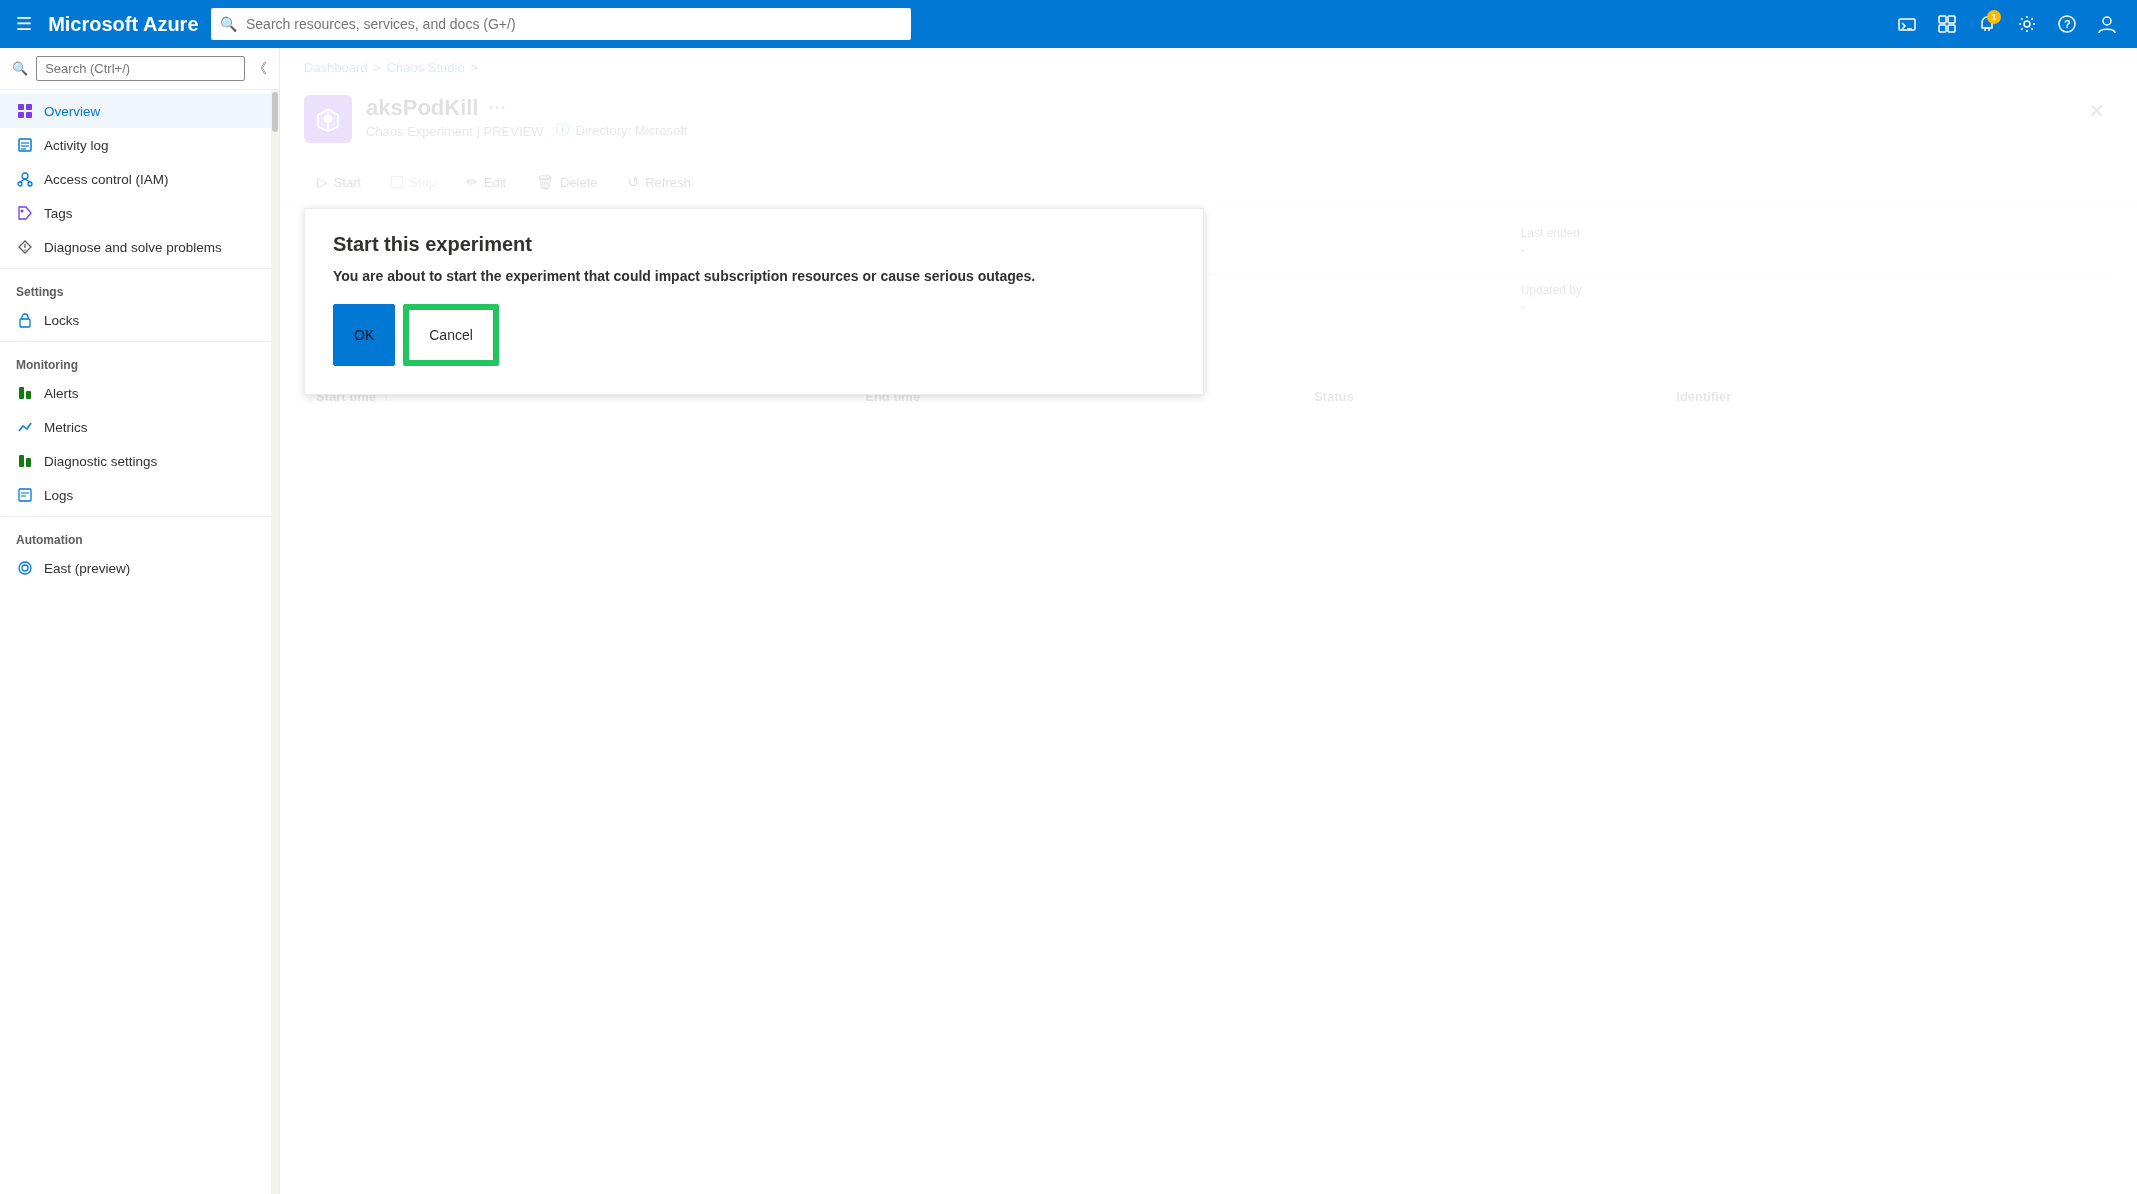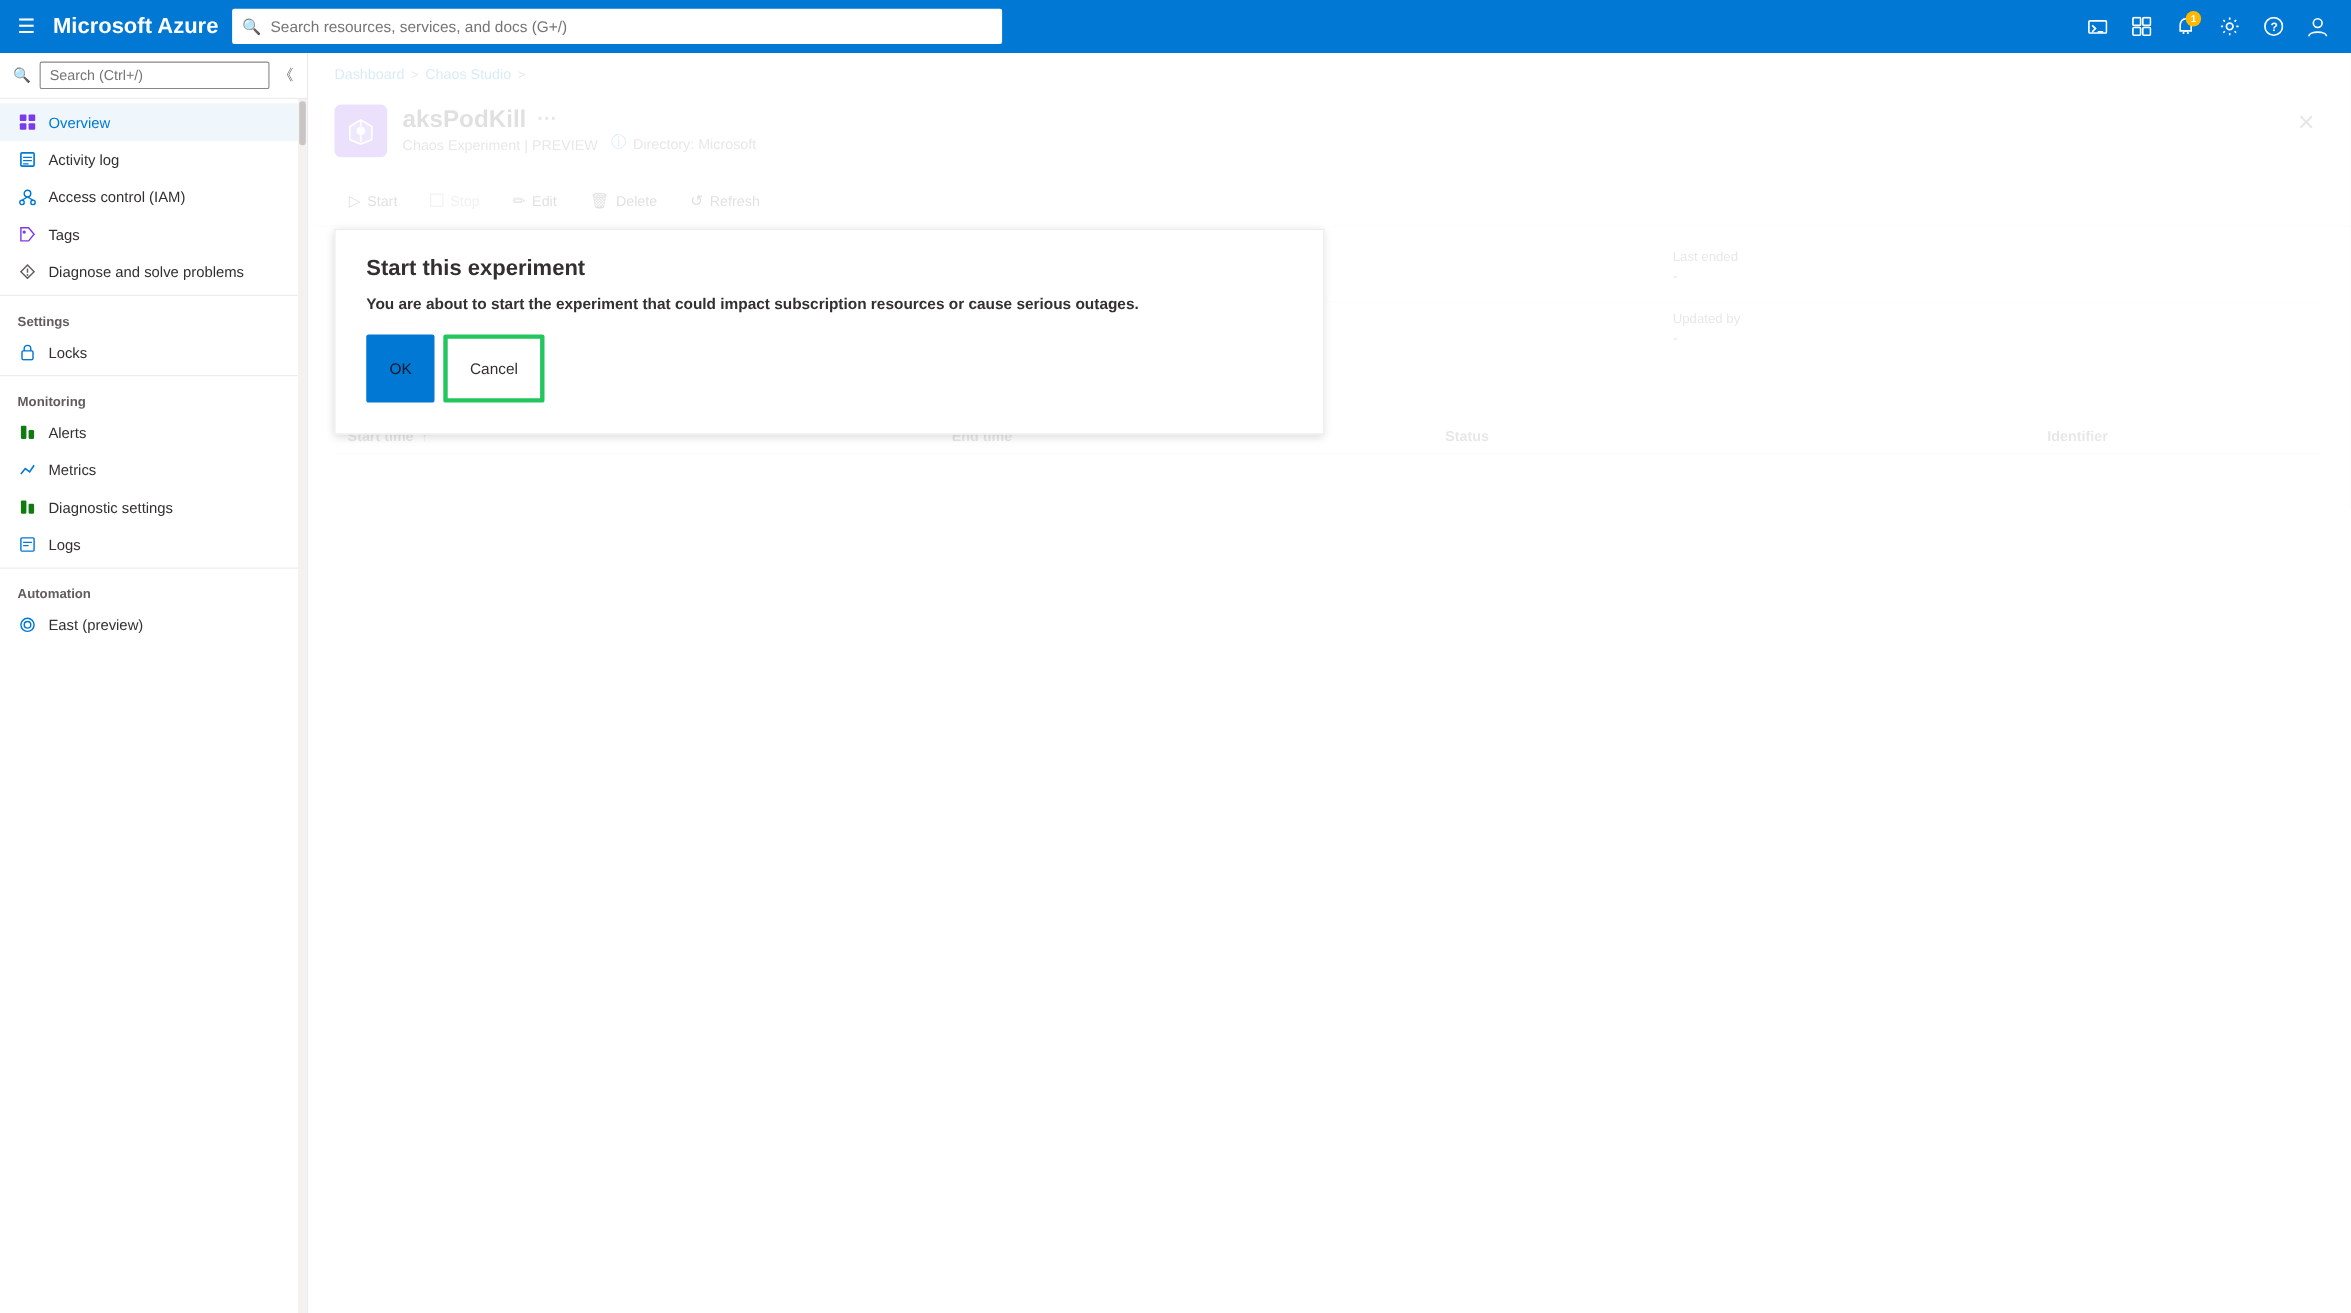--- a/index.html
+++ b/index.html
@@ -205,21 +205,21 @@
       max-width: 900px;
     }
     .dialog-title { font-size: 20px; font-weight: 600; color: #323130; margin-bottom: 12px; }
     .dialog-description { font-size: 14px; color: #323130; margin-bottom: 20px; font-weight: bold; }
     .dialog-actions { display: flex; gap: 8px; }
     .btn-primary {
       background: #0078d4; color: #0f172a; border: 1px solid #0078d4;
       padding: 22px 20px; border-radius: 2px; cursor: pointer; font-size: 14px;
     }
     .btn-secondary {
-      background: white; color: #323130; border: 4px solid #22c55e;
+      background: white; color: #323130; border: 6px solid #22c55e;
       padding: 6px 20px; border-radius: 2px; cursor: pointer; font-size: 14px;
     }
 
     
     .content-area {
       padding: 20px 24px;
     }
     .content-row {
       display: flex;
       gap: 16px;
@@ -568,21 +568,21 @@
             <th style="cursor:pointer;">
               <span>Start time</span>
               <span class="sort-icon">↑</span>
             </th>
             <th style="cursor:pointer;">
               <span>End time</span>
             </th>
             <th style="cursor:pointer;">
               <span>Status</span>
             </th>
-            <th style="cursor:pointer;text-align:center;">
+            <th style="cursor:pointer;">
               <span>Identifier</span>
             </th>
           </tr>
         </thead>
         <tbody>
           
         </tbody>
       </table>
 
     </div>

